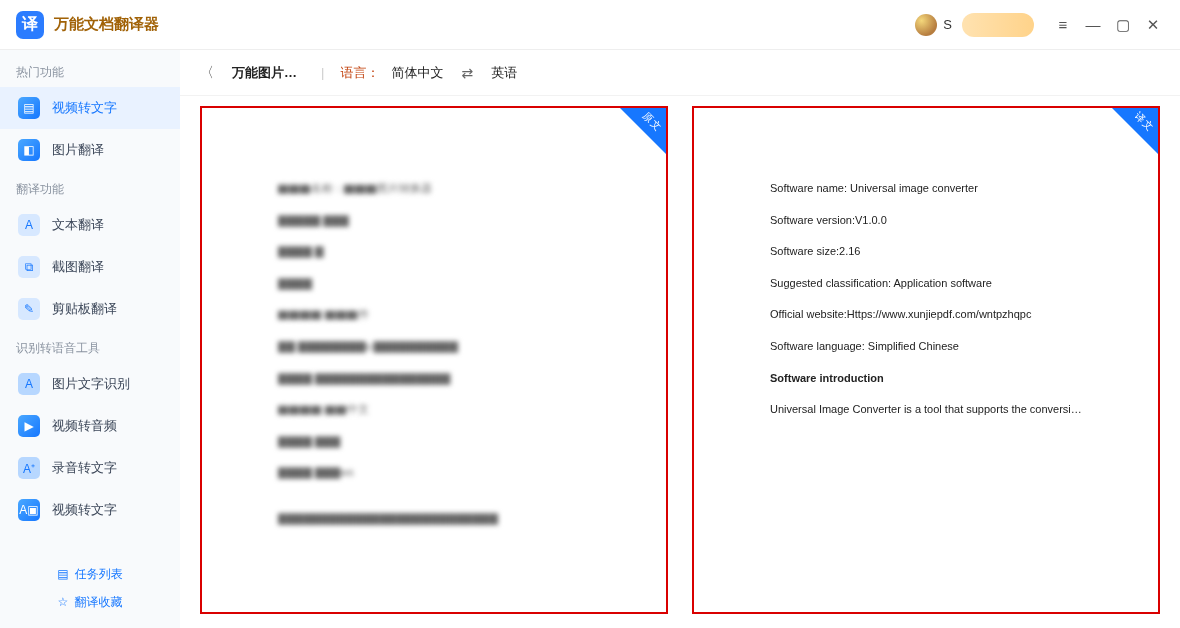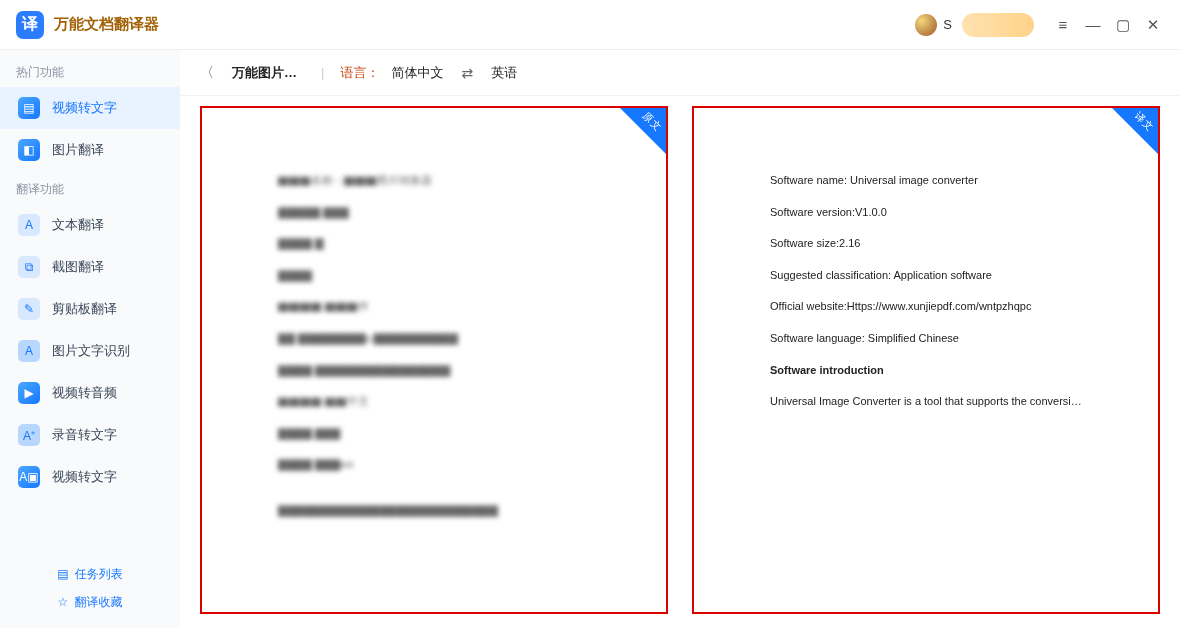--- a/index.html
+++ b/index.html
@@ -37,21 +37,21 @@
 .vbar { color: #ccc; margin: 0 4px 0 12px; }
 .lang-k { color: #c2410c; }
 .lang-v { color: #222; }
 .swap { padding: 0 6px; color: #666; cursor: pointer; font-size: 14px; }
 
 .panels { flex: 1; display: flex; gap: 24px; padding: 10px 20px 14px 20px; min-height: 0; }
 .panel { flex: 1; position: relative; border: 2px solid #d90000; background: #fff; overflow: hidden; }
 .corner { position: absolute; top: 0; right: 0; width: 0; height: 0; border-top: 46px solid #1677ff; border-left: 46px solid transparent; }
 .corner-label { position: absolute; top: 7px; right: 3px; transform: rotate(45deg); font-size: 10px; color: #fff; letter-spacing: 1px; }
 .doc { position: absolute; inset: 14px 26px; padding: 50px 50px 10px; font-size: 11px; line-height: 1.6; color: #222; overflow: hidden; }
-.row { margin: 0 0 14px 0; white-space: nowrap; overflow: hidden; text-overflow: ellipsis; }
+.row { margin: 8px 0 14px 0; white-space: nowrap; overflow: hidden; text-overflow: ellipsis; }
 .doc a { color: #1255cc; text-decoration: underline; }
 .bold { font-weight: 700; }
 
 
 .blurred .row { filter: blur(2.8px); color: #666; }
 </style>
 </head>
 <body>
 
 <div class="titlebar">
@@ -87,20 +87,21 @@
     </div>
     <div class="nav-item">
       <div class="nav-ico">⧉</div>
       <span>截图翻译</span>
     </div>
     <div class="nav-item">
       <div class="nav-ico">✎</div>
       <span>剪贴板翻译</span>
     </div>
 
+    <div class="section">识别转语音工具</div>
     <div class="nav-item">
       <div class="nav-ico alt">A</div>
       <span>图片文字识别</span>
     </div>
     <div class="nav-item">
       <div class="nav-ico g">▶</div>
       <span>视频转音频</span>
     </div>
     <div class="nav-item">
       <div class="nav-ico alt">A⁺</div>

